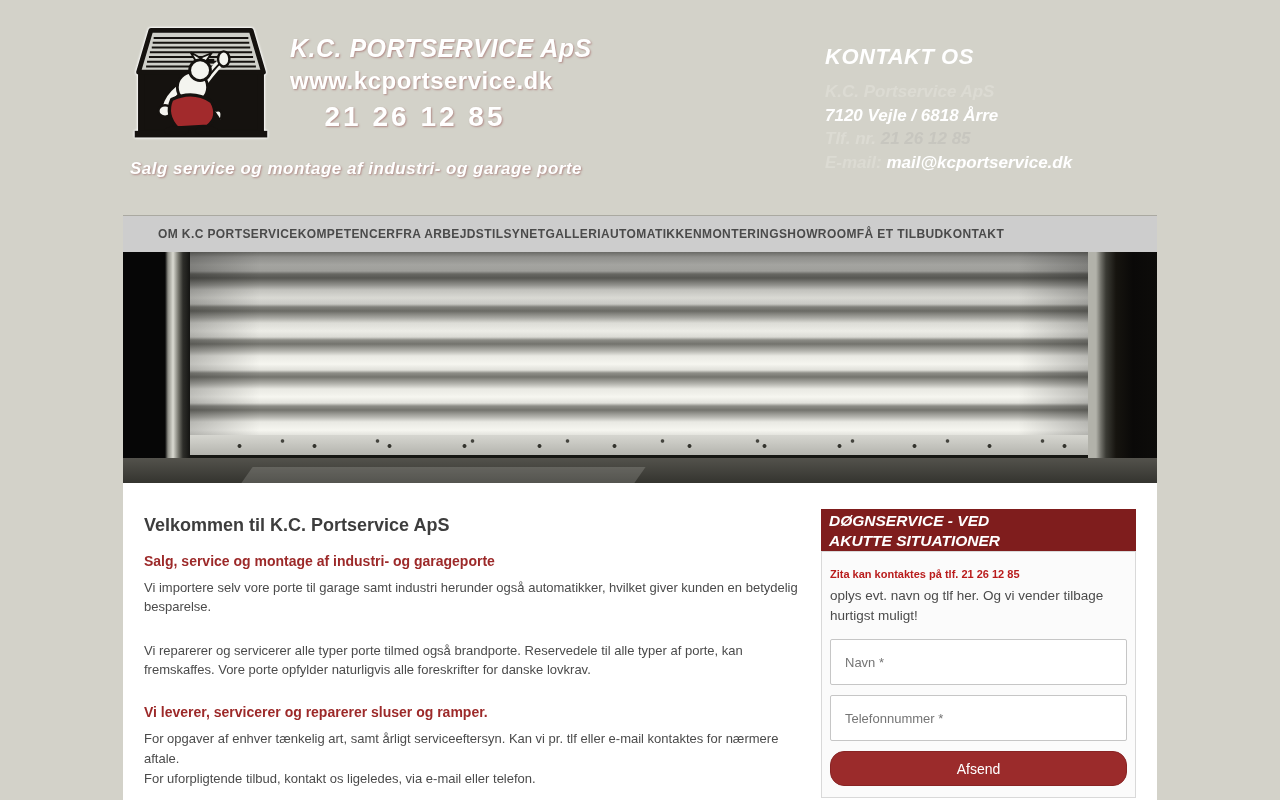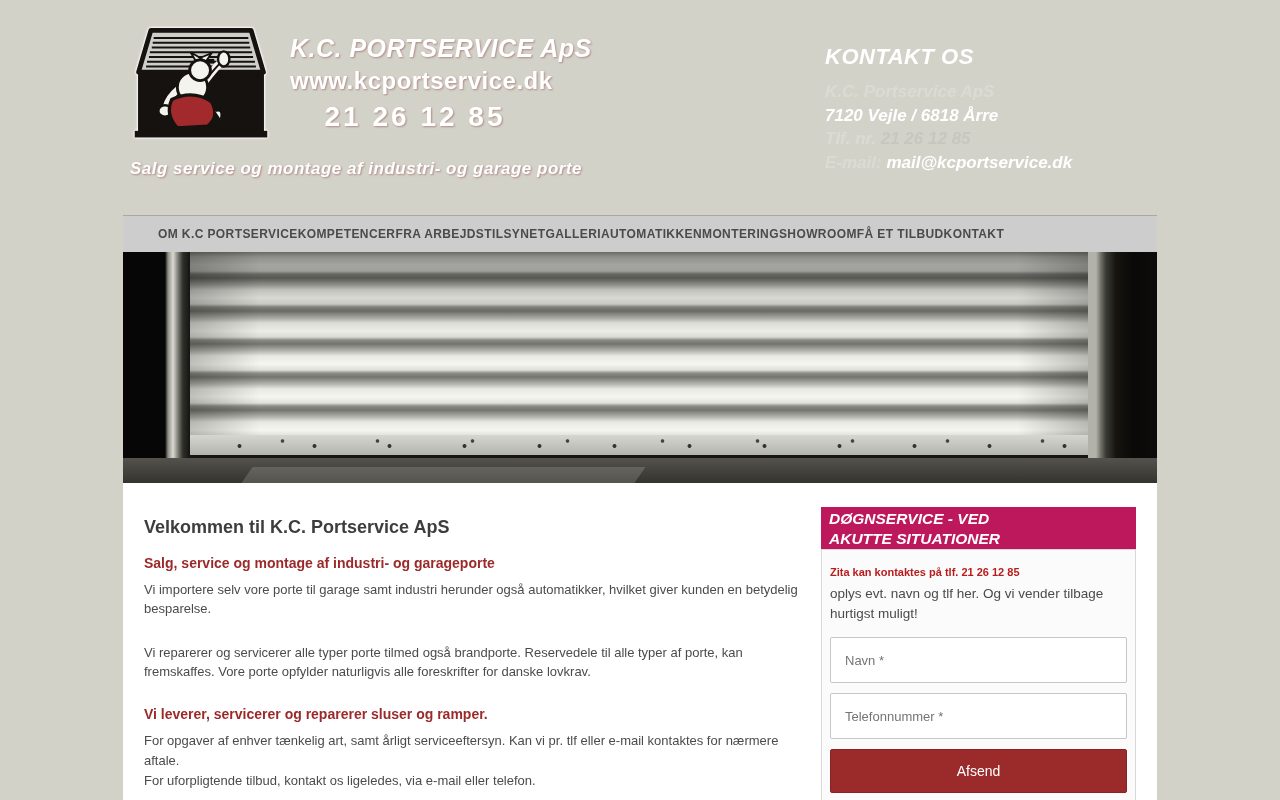--- a/index.html
+++ b/index.html
@@ -102,39 +102,39 @@
   }
   .main-col { flex: 1 1 auto; padding-right: 14px; }
   .page-title { font-size: 18px; font-weight: bold; color: #3d3d3d; margin: 0 0 17px 0; }
   .red-heading { font-size: 14px; font-weight: bold; color: #9c2929; margin: 12px 0 9px 0; }
   .main-col p { font-size: 13px; color: #4b4b4b; line-height: 19px; margin: 0 0 25px 0; }
   .main-col p.tight { line-height: 20px; margin: 0; }
 
   
   .sidebar { width: 315px; flex: 0 0 315px; margin-top: 4px; }
   .sidebar-header {
-    background: #be185d; color: #fff; font-weight: bold; font-style: italic;
+    background: #7f1d1d; color: #fff; font-weight: bold; font-style: italic;
     font-size: 15.5px; line-height: 19.5px; padding: 2px 10px 1px 8px;
   }
   .sidebar-box {
     border: 1px solid #d9d9d9; background: #fbfbfb;
     padding: 13px 8px 11px 8px;
   }
   .sidebar-intro-bold { font-size: 11px; font-weight: bold; color: #b91c1c; margin-bottom: 2px; line-height: 19px; }
   .sidebar-intro { font-size: 13.5px; color: #4b4b4b; line-height: 19.5px; margin-bottom: 14px; }
   .form-input {
     display: block; width: 100%; height: 46px; background: #fff;
     border: 1px solid #c6c6c6; border-radius: 2px; padding: 13px 14px;
     font-size: 13px; color: #4b4b4b; margin-bottom: 10px;
     font-family: "Liberation Sans", sans-serif; outline: none;
   }
   .form-input::placeholder { color: #757575; opacity: 1; }
   .submit-button {
-    display: block; width: 100%; height: 44px; background: #9b2b2b;
-    border: 1px solid #892424; border-radius: 2px; color: #fff; font-size: 14px;
+    display: block; width: 100%; height: 35px; background: #9b2b2b;
+    border: 1px solid #892424; border-radius: 14px; color: #fff; font-size: 14px;
     font-family: "Liberation Sans", sans-serif; cursor: pointer;
   }
 </style>
 </head>
 <body>
 
 <div class="page">
 
   <header class="site-header">
     <div class="logo-block">

